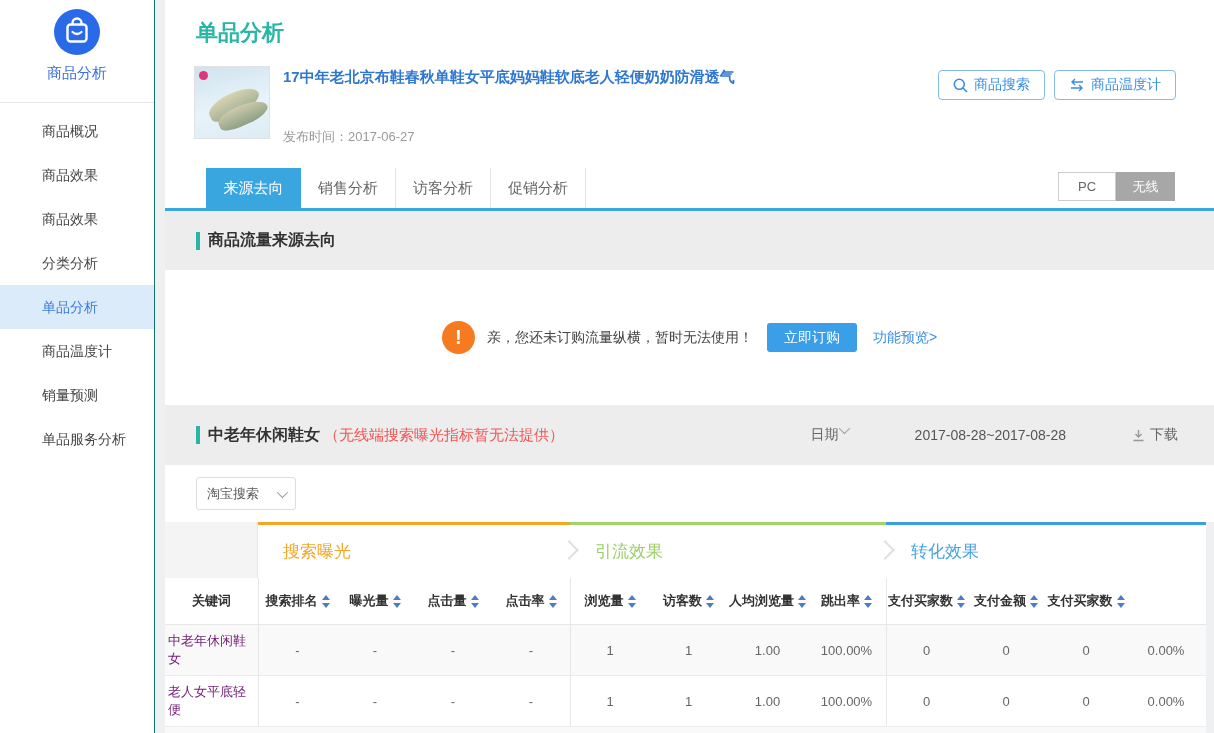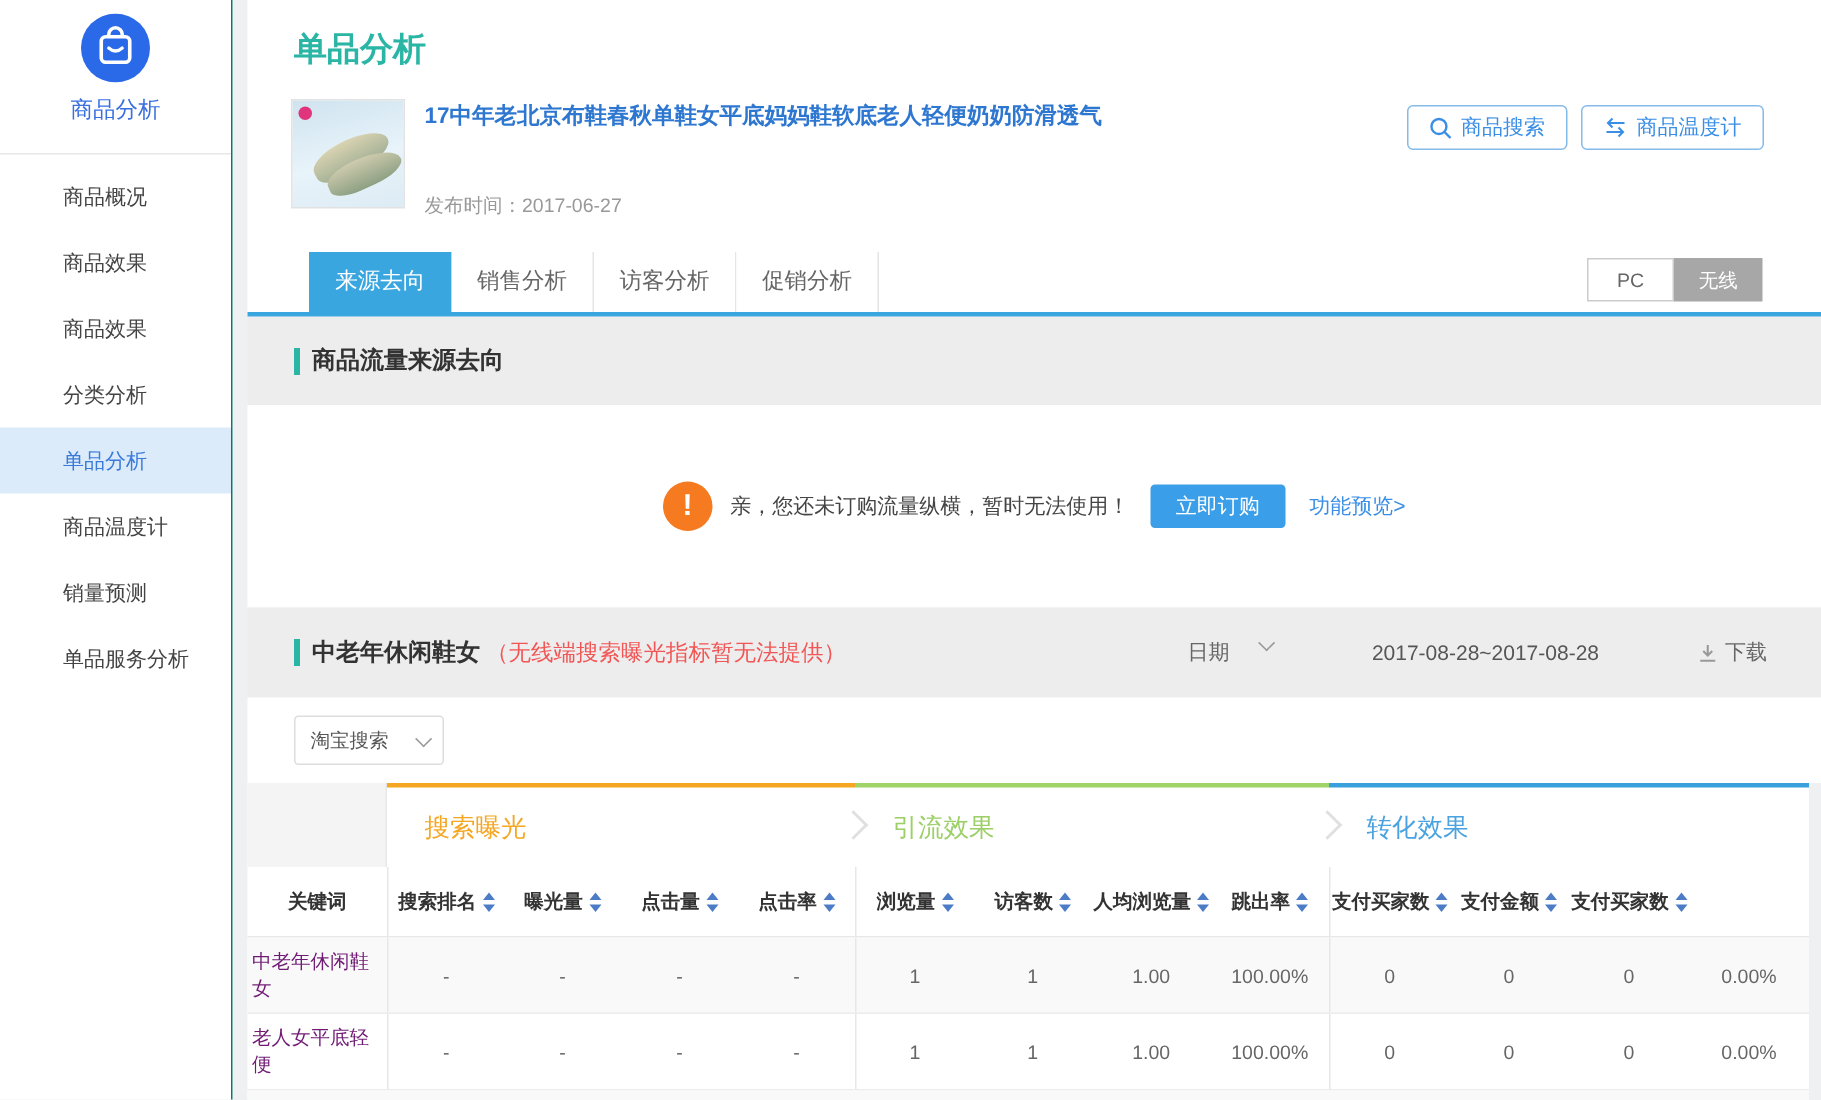--- a/index.html
+++ b/index.html
@@ -50,21 +50,21 @@
 
   
   .notice-area { background:#fff; height:135px; display:flex; align-items:center; justify-content:center; }
   .notice { display:flex; align-items:center; }
   .warn-circle { width:33px; height:33px; border-radius:50%; background:#f57a20; color:#fff; font-weight:bold; font-size:20px; text-align:center; line-height:33px; margin-right:12px; }
   .notice-text { color:#444; font-size:14px; }
   .order-btn { margin-left:14px; background:#3a9fe8; color:#fff; border:none; border-radius:3px; height:29px; padding:0 17px; font-size:14px; cursor:pointer; }
   .preview-link { margin-left:16px; color:#3a8ee6; font-size:14px; cursor:pointer; text-decoration:none; }
 
   .band2 .right-controls { margin-left:auto; margin-right:36px; display:flex; align-items:center; color:#666; font-size:14px; }
-  .date-label { cursor:pointer; display:flex; align-items:flex-start; gap:19px; }
+  .date-label { cursor:pointer; display:flex; align-items:flex-start; gap:0; }
   .caret { width:8px; height:8px; border-right:1px solid #999; border-bottom:1px solid #999; transform:rotate(45deg) translateY(-2px); display:inline-block; }
   .date-range { margin-left:68px; color:#555; }
   .download { margin-left:66px; display:flex; align-items:center; gap:5px; cursor:pointer; color:#666; }
 
   
   .filter-row { background:#fff; height:57px; padding:12px 0 0 31px; }
   .select { width:100px; height:33px; border:1px solid #ddd; border-radius:3px; background:#fff; display:flex; align-items:center; padding:0 10px; font-size:13px; color:#555; cursor:pointer; justify-content:space-between; }
 
   
   .tbl { background:#fff; width:1041px; }

